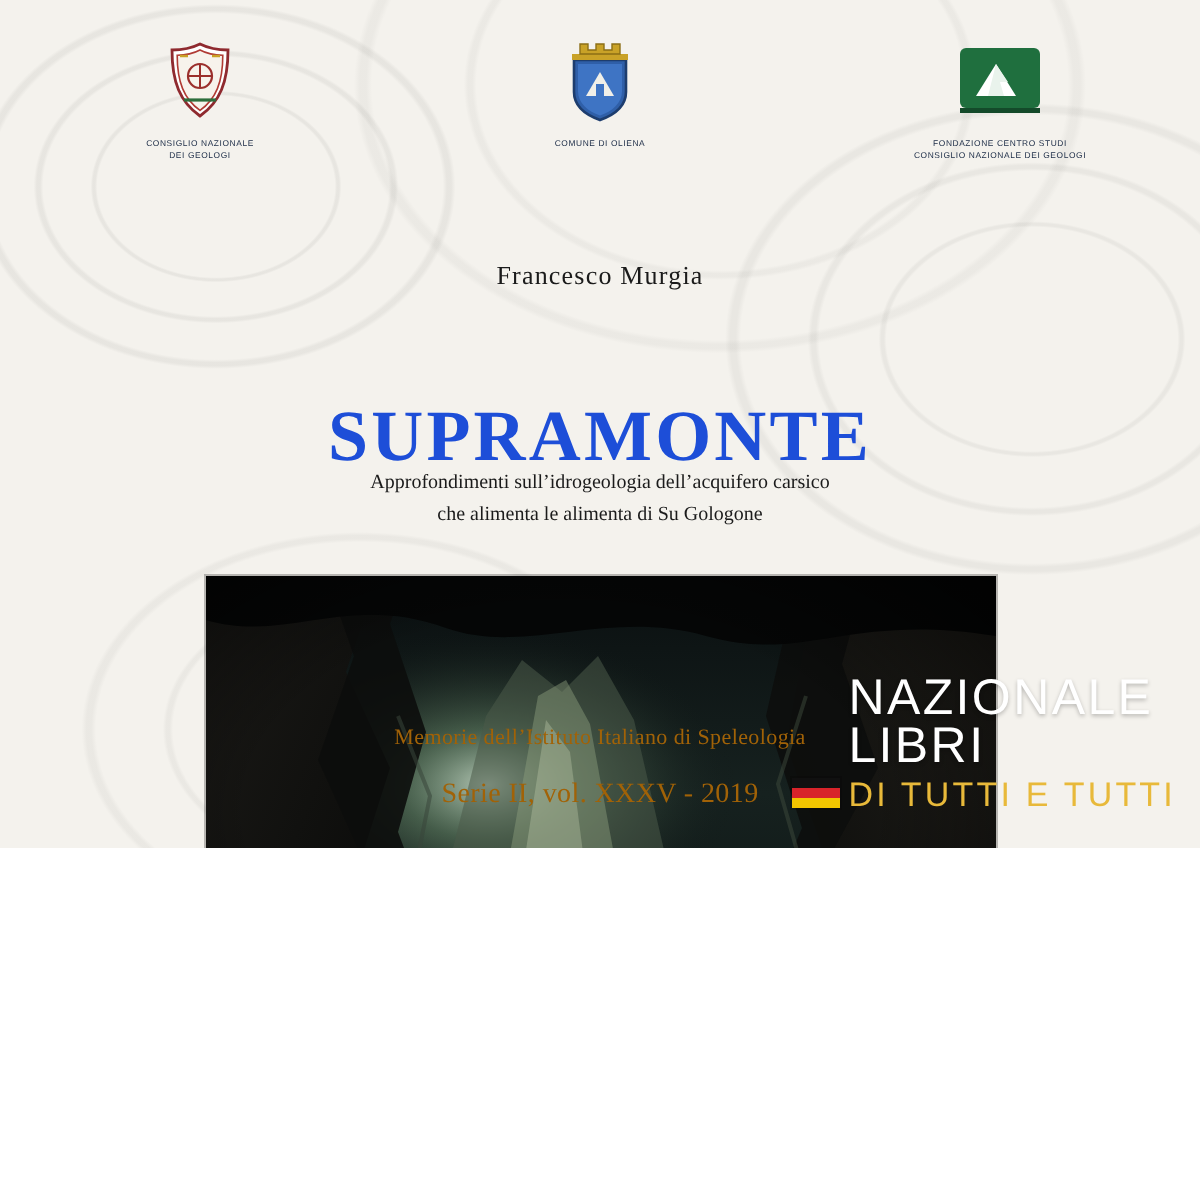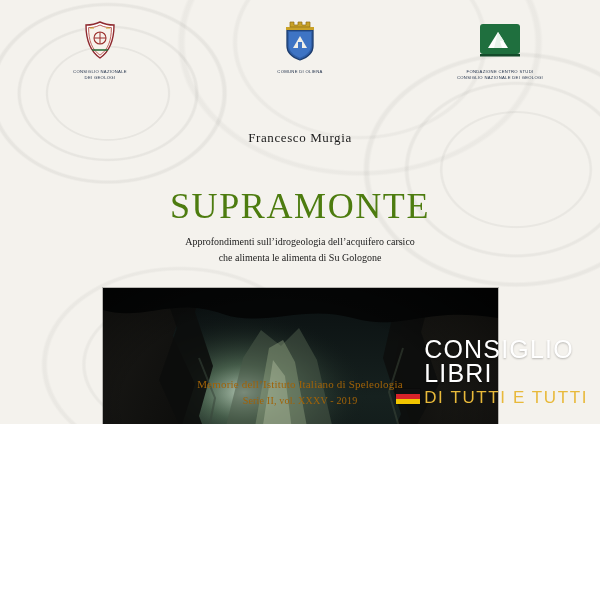--- a/index.html
+++ b/index.html
@@ -78,27 +78,27 @@
     top: 130px;
     left: 0; right: 0;
     text-align: center;
     font-size: 13px;
     letter-spacing: 0.6px;
     color: #1b1b1b;
     z-index: 3;
   }
   .main-title {
     position: absolute;
-    top: 185px;
+    top: 197px;
     left: 0; right: 0;
     text-align: center;
     font-size: 36px;
-    font-weight: normal;
+    font-weight: bold;
     letter-spacing: 1.6px;
-    color: #4d7c0f;
+    color: #1d4ed8;
     z-index: 3;
   }
   .subtitle {
     position: absolute;
     top: 234px;
     left: 0; right: 0;
     text-align: center;
     font-size: 10px;
     line-height: 1.55;
     color: #1b1b1b;
@@ -123,21 +123,21 @@
   
   .series {
     position: absolute;
     left: 0; right: 0;
     bottom: 18px;
     text-align: center;
     z-index: 3;
     color: #a16207;
   }
   .series-line1 { font-size: 11px; letter-spacing: 0.2px; }
-  .series-line2 { font-size: 10px; margin-top: 5px; letter-spacing: 0.2px; }
+  .series-line2 { font-size: 14px; margin-top: 15px; letter-spacing: 0.2px; }
 
   
   .watermark {
     position: absolute;
     right: 12px;
     bottom: 18px;
     z-index: 6;
     text-align: left;
     font-family: "Liberation Sans", sans-serif;
     line-height: 0.95;
@@ -302,18 +302,18 @@
     <div class="series-line1">Memorie dell’Istituto Italiano di Speleologia</div>
     <div class="series-line2">Serie II, vol. XXXV - 2019</div>
   </div>
 
   <div class="watermark">
     <div class="wm-flag">
       <span class="s1"></span>
         <span class="s2"></span>
         <span class="s3"></span>
     </div>
-    <div class="wm-l1">CONSIGLIO</div>
+    <div class="wm-l1">NAZIONALE</div>
     <div class="wm-l2">LIBRI</div>
     <div class="wm-l3">DI TUTTI E TUTTI</div>
   </div>
 
 </div>
 
 </body></html>

